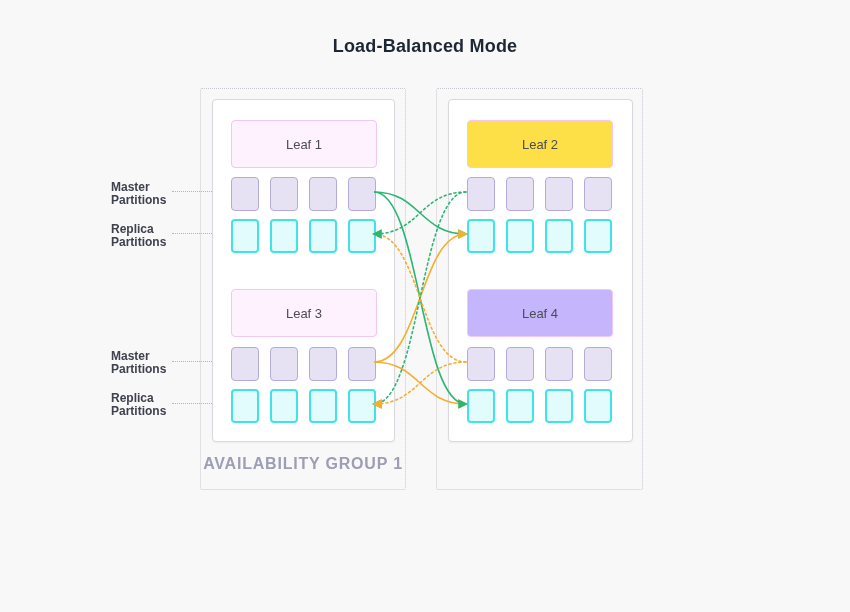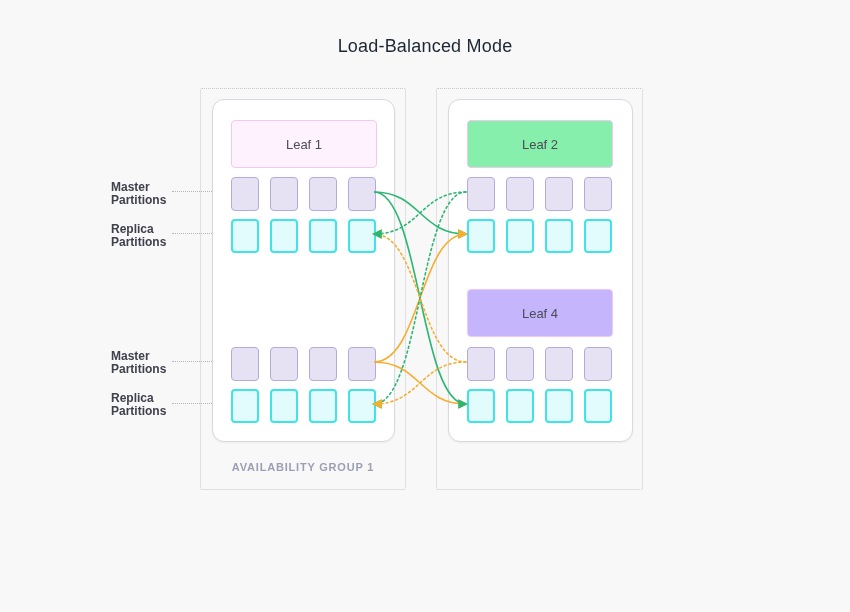--- a/index.html
+++ b/index.html
@@ -4,36 +4,36 @@
 <style>
   html,body{margin:0;padding:0;}
   body{
     width:850px;height:612px;position:relative;overflow:hidden;
     background:#f8f8f9;
     font-family:"Liberation Sans","DejaVu Sans",sans-serif;
     -webkit-font-smoothing:antialiased;
   }
   .title{
     position:absolute;left:0;top:36px;width:850px;
-    text-align:center;font-size:18px;font-weight:400;color:#1d2733;
+    text-align:center;font-size:18px;font-weight:700;color:#1d2733;
     letter-spacing:.2px;
   }
   .group{
     position:absolute;top:88px;height:402px;
     border:1px dotted #c7c7cf;border-radius:2px;box-sizing:border-box;
   }
   .group.g1{left:200px;width:206px;}
   .group.g2{left:436px;width:207px;}
   .group-caption{
     position:absolute;left:0;right:0;bottom:16px;text-align:center;
-    font-size:11px;font-weight:700;color:#9d9db4;letter-spacing:.8px;
+    font-size:16px;font-weight:700;color:#9d9db4;letter-spacing:.8px;
   }
   .card{
     position:absolute;left:11px;top:10px;width:183px;height:343px;
-    background:#ffffff;border:1px solid #d8d8de;border-radius:12px;
+    background:#ffffff;border:1px solid #d8d8de;border-radius:4px;
     box-sizing:border-box;box-shadow:0 1px 2px rgba(40,40,60,.05);
   }
   .g2 .card{width:185px;}
   .leaf-header{
     position:absolute;left:18px;width:146px;height:48px;
     border-radius:4px;display:flex;align-items:center;justify-content:center;
     font-size:13px;color:#4c4c55;box-sizing:border-box;
   }
   .leaf-header.top{top:20px;}
   .leaf-header.bot{top:189px;}
@@ -89,39 +89,40 @@
       <div class="pbox master" style="background: rgb(230, 226, 244); border: 1px solid rgb(180, 171, 219);"></div>
       <div class="pbox master" style="background: rgb(230, 226, 244); border: 1px solid rgb(180, 171, 219);"></div>
       <div class="pbox master" style="background: rgb(230, 226, 244); border: 1px solid rgb(180, 171, 219);"></div>
     </div>
     <div class="prow r1">
       <div class="pbox replica" style="background: rgb(226, 251, 252); border: 2px solid rgb(63, 227, 232);"></div>
       <div class="pbox replica" style="background: rgb(226, 251, 252); border: 2px solid rgb(63, 227, 232);"></div>
       <div class="pbox replica" style="background: rgb(226, 251, 252); border: 2px solid rgb(63, 227, 232);"></div>
       <div class="pbox replica" style="background: rgb(226, 251, 252); border: 2px solid rgb(63, 227, 232);"></div>
     </div>
+    <div class="leaf-header bot" style="background: rgb(253, 242, 253); border: 1px solid rgb(243, 199, 240);">Leaf 3</div>
     <div class="prow m2">
       <div class="pbox master" style="background: rgb(230, 226, 244); border: 1px solid rgb(180, 171, 219);"></div>
       <div class="pbox master" style="background: rgb(230, 226, 244); border: 1px solid rgb(180, 171, 219);"></div>
       <div class="pbox master" style="background: rgb(230, 226, 244); border: 1px solid rgb(180, 171, 219);"></div>
       <div class="pbox master" style="background: rgb(230, 226, 244); border: 1px solid rgb(180, 171, 219);"></div>
     </div>
     <div class="prow r2">
       <div class="pbox replica" style="background: rgb(226, 251, 252); border: 2px solid rgb(63, 227, 232);"></div>
       <div class="pbox replica" style="background: rgb(226, 251, 252); border: 2px solid rgb(63, 227, 232);"></div>
       <div class="pbox replica" style="background: rgb(226, 251, 252); border: 2px solid rgb(63, 227, 232);"></div>
       <div class="pbox replica" style="background: rgb(226, 251, 252); border: 2px solid rgb(63, 227, 232);"></div>
     </div>
   </div>
   <div class="group-caption">AVAILABILITY GROUP 1</div>
 </div>
 
 <div class="group g2">
   <div class="card">
-    <div class="leaf-header top" style="background: #86efac; border: 1px solid rgb(243, 199, 240);">Leaf 2</div>
+    <div class="leaf-header top" style="background: #fde047; border: 1px solid rgb(243, 199, 240);">Leaf 2</div>
     <div class="prow m1">
       <div class="pbox master" style="background: rgb(230, 226, 244); border: 1px solid rgb(180, 171, 219);"></div>
       <div class="pbox master" style="background: rgb(230, 226, 244); border: 1px solid rgb(180, 171, 219);"></div>
       <div class="pbox master" style="background: rgb(230, 226, 244); border: 1px solid rgb(180, 171, 219);"></div>
       <div class="pbox master" style="background: rgb(230, 226, 244); border: 1px solid rgb(180, 171, 219);"></div>
     </div>
     <div class="prow r1">
       <div class="pbox replica" style="background: rgb(226, 251, 252); border: 2px solid rgb(63, 227, 232);"></div>
       <div class="pbox replica" style="background: rgb(226, 251, 252); border: 2px solid rgb(63, 227, 232);"></div>
       <div class="pbox replica" style="background: rgb(226, 251, 252); border: 2px solid rgb(63, 227, 232);"></div>

